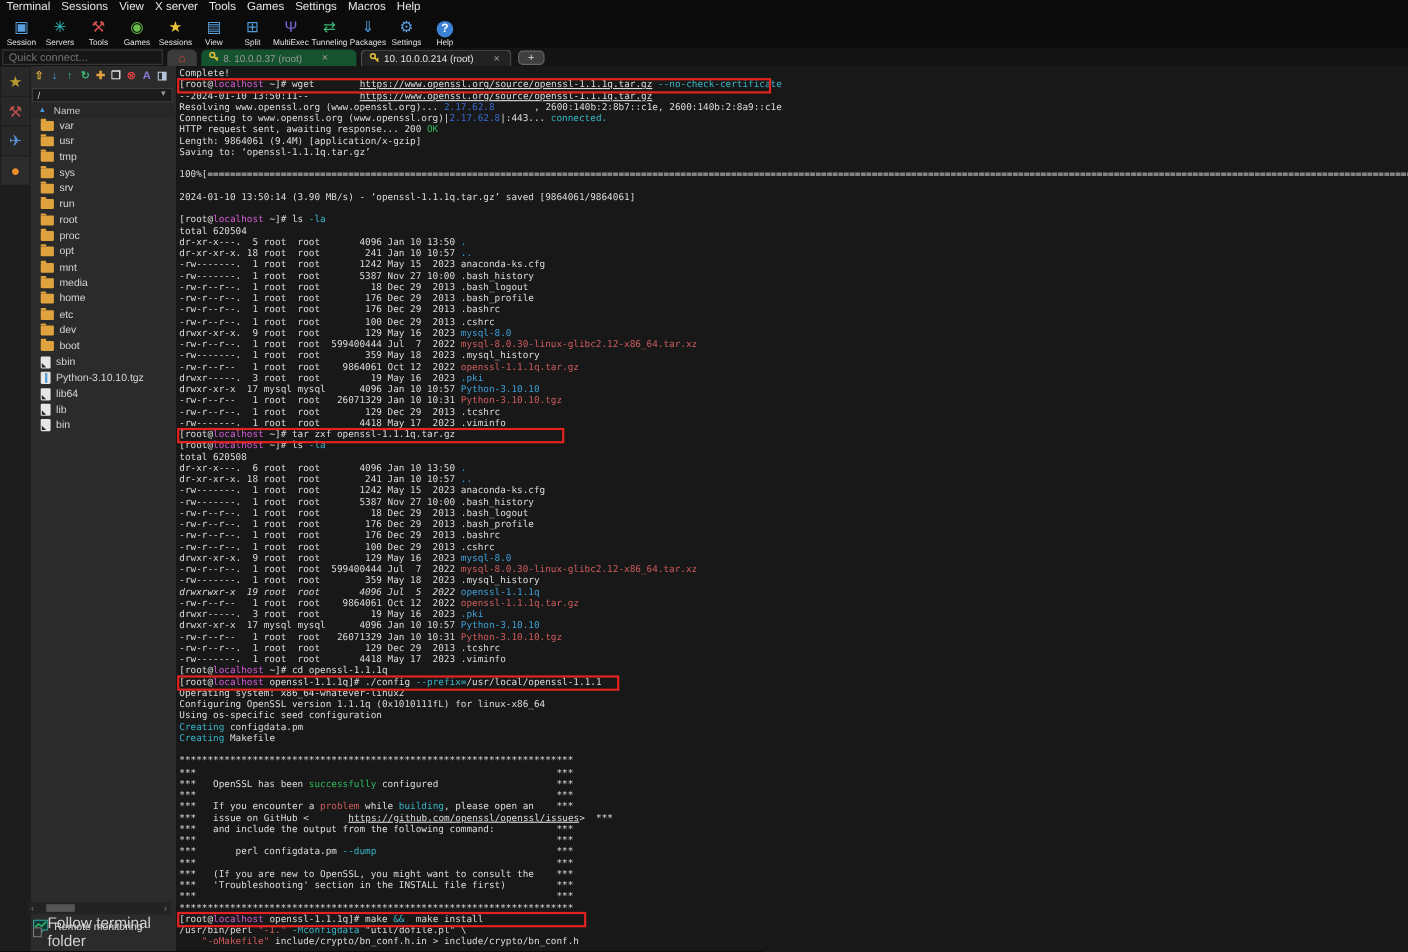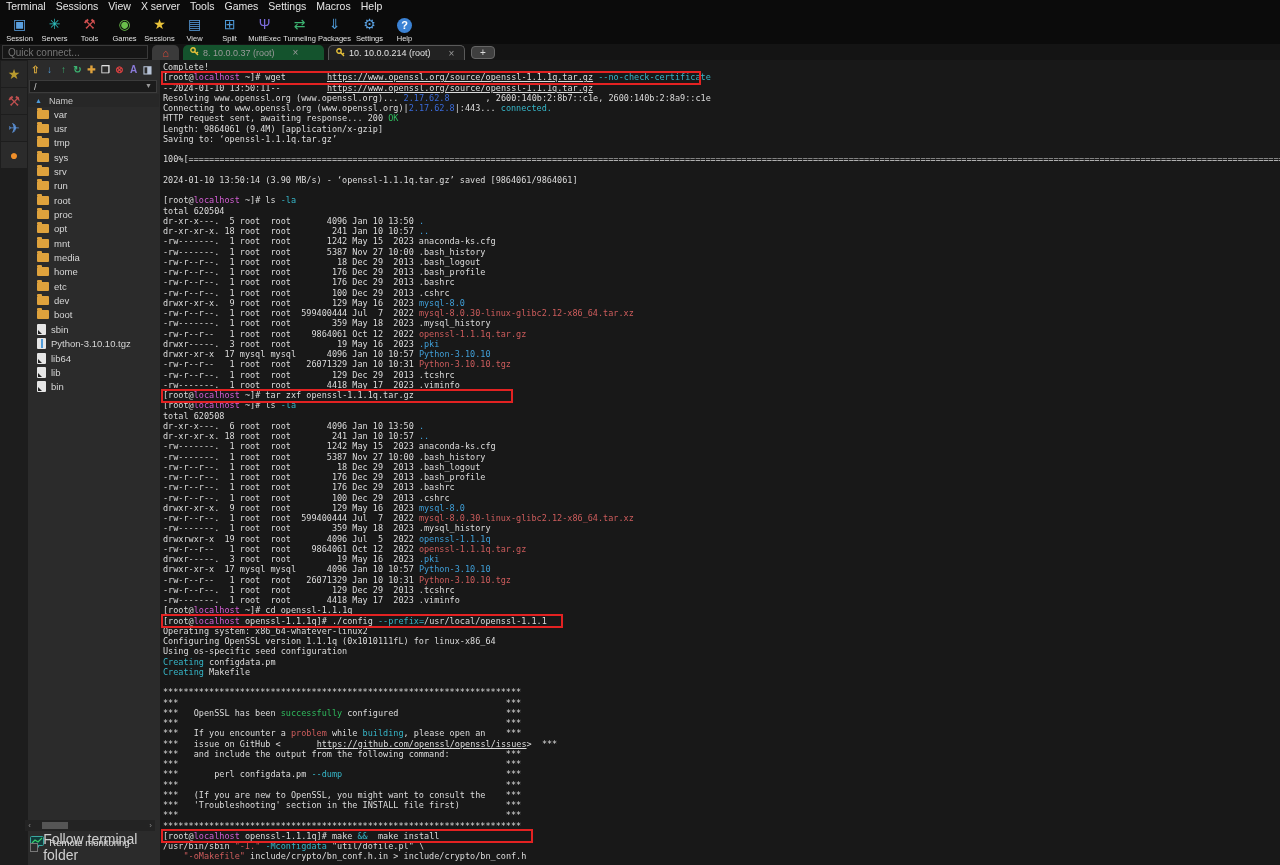--- a/index.html
+++ b/index.html
@@ -349,21 +349,21 @@
         <div class="t-line"><span style="color: rgb(220, 220, 220);">dr-xr-xr-x. 18 root  root        241 Jan 10 10:57 </span><span style="color: rgb(63, 159, 216);">..</span></div>
         <div class="t-line"><span style="color: rgb(220, 220, 220);">-rw-------.  1 root  root       1242 May 15  2023 anaconda-ks.cfg</span></div>
         <div class="t-line"><span style="color: rgb(220, 220, 220);">-rw-------.  1 root  root       5387 Nov 27 10:00 .bash_history</span></div>
         <div class="t-line"><span style="color: rgb(220, 220, 220);">-rw-r--r--.  1 root  root         18 Dec 29  2013 .bash_logout</span></div>
         <div class="t-line"><span style="color: rgb(220, 220, 220);">-rw-r--r--.  1 root  root        176 Dec 29  2013 .bash_profile</span></div>
         <div class="t-line"><span style="color: rgb(220, 220, 220);">-rw-r--r--.  1 root  root        176 Dec 29  2013 .bashrc</span></div>
         <div class="t-line"><span style="color: rgb(220, 220, 220);">-rw-r--r--.  1 root  root        100 Dec 29  2013 .cshrc</span></div>
         <div class="t-line"><span style="color: rgb(220, 220, 220);">drwxr-xr-x.  9 root  root        129 May 16  2023 </span><span style="color: rgb(63, 159, 216);">mysql-8.0</span></div>
         <div class="t-line"><span style="color: rgb(220, 220, 220);">-rw-r--r--.  1 root  root  599400444 Jul  7  2022 </span><span style="color: rgb(205, 92, 92);">mysql-8.0.30-linux-glibc2.12-x86_64.tar.xz</span></div>
         <div class="t-line"><span style="color: rgb(220, 220, 220);">-rw-------.  1 root  root        359 May 18  2023 .mysql_history</span></div>
-        <div class="t-line"><span style="color: rgb(220, 220, 220);">drwxrwxr-x  19 root  root       4096 Jul  5  2022 </span><span style="color: rgb(63, 159, 216); margin-top: 36px;">openssl-1.1.1q</span></div>
+        <div class="t-line"><span style="color: rgb(220, 220, 220); font-style: italic;">drwxrwxr-x  19 root  root       4096 Jul  5  2022 </span><span style="color: rgb(63, 159, 216); margin-top: 36px;">openssl-1.1.1q</span></div>
         <div class="t-line"><span style="color: rgb(220, 220, 220);">-rw-r--r--   1 root  root    9864061 Oct 12  2022 </span><span style="color: rgb(205, 92, 92);">openssl-1.1.1q.tar.gz</span></div>
         <div class="t-line"><span style="color: rgb(220, 220, 220);">drwxr-----.  3 root  root         19 May 16  2023 </span><span style="color: rgb(63, 159, 216);">.pki</span></div>
         <div class="t-line"><span style="color: rgb(220, 220, 220);">drwxr-xr-x  17 mysql mysql      4096 Jan 10 10:57 </span><span style="color: rgb(63, 159, 216);">Python-3.10.10</span></div>
         <div class="t-line"><span style="color: rgb(220, 220, 220);">-rw-r--r--   1 root  root   26071329 Jan 10 10:31 </span><span style="color: rgb(205, 92, 92);">Python-3.10.10.tgz</span></div>
         <div class="t-line"><span style="color: rgb(220, 220, 220);">-rw-r--r--.  1 root  root        129 Dec 29  2013 .tcshrc</span></div>
         <div class="t-line"><span style="color: rgb(220, 220, 220);">-rw-------.  1 root  root       4418 May 17  2023 .viminfo</span></div>
         <div class="t-line"><span style="color: rgb(220, 220, 220);">[root@</span><span style="color: rgb(212, 95, 212);">localhost</span><span style="color: rgb(220, 220, 220);"> ~]# cd openssl-1.1.1q</span></div>
         <div class="t-line"><span style="color: rgb(220, 220, 220);">[root@</span><span style="color: rgb(212, 95, 212);">localhost</span><span style="color: rgb(220, 220, 220);"> openssl-1.1.1q]# ./config </span><span style="color: rgb(54, 182, 200);">--prefix=</span><span style="color: rgb(220, 220, 220);">/usr/local/openssl-1.1.1</span></div>
         <div class="t-line"><span style="color: rgb(220, 220, 220);">Operating system: x86_64-whatever-linux2</span></div>
         <div class="t-line"><span style="color: rgb(220, 220, 220);">Configuring OpenSSL version 1.1.1q (0x1010111fL) for linux-x86_64</span></div>
@@ -379,21 +379,21 @@
         <div class="t-line"><span style="color: rgb(220, 220, 220);">***   issue on GitHub &lt;</span><span class="u" style="color: rgb(220, 220, 220);">https://github.com/openssl/openssl/issues</span><span style="color: rgb(220, 220, 220);">&gt;  ***</span></div>
         <div class="t-line"><span style="color: rgb(220, 220, 220);">***   and include the output from the following command:           ***</span></div>
         <div class="t-line"><span style="color: rgb(220, 220, 220);">***                                                                ***</span></div>
         <div class="t-line"><span style="color: rgb(220, 220, 220);">***       perl configdata.pm </span><span style="color: rgb(54, 182, 200);">--dump</span><span style="color: rgb(220, 220, 220);">                                ***</span></div>
         <div class="t-line"><span style="color: rgb(220, 220, 220);">***                                                                ***</span></div>
         <div class="t-line"><span style="color: rgb(220, 220, 220);">***   (If you are new to OpenSSL, you might want to consult the    ***</span></div>
         <div class="t-line"><span style="color: rgb(220, 220, 220);">***   'Troubleshooting' section in the INSTALL file first)         ***</span></div>
         <div class="t-line"><span style="color: rgb(220, 220, 220);">***                                                                ***</span></div>
         <div class="t-line"><span style="color: rgb(220, 220, 220);">**********************************************************************</span></div>
         <div class="t-line"><span style="color: rgb(220, 220, 220);">[root@</span><span style="color: rgb(212, 95, 212);">localhost</span><span style="color: rgb(220, 220, 220);"> openssl-1.1.1q]# make </span><span style="color: rgb(54, 182, 200);">&amp;&amp;</span><span style="color: rgb(220, 220, 220);">  make install</span></div>
-        <div class="t-line"><span style="color: rgb(220, 220, 220);">/usr/bin/sbin </span><span style="color: rgb(205, 92, 92);">"-I."</span><span style="color: rgb(220, 220, 220);"> </span><span style="color: rgb(54, 182, 200);">-Mconfigdata</span><span style="color: rgb(220, 220, 220);"> "util/dofile.pl" \</span></div>
+        <div class="t-line"><span style="color: rgb(220, 220, 220);">/usr/bin/perl </span><span style="color: rgb(205, 92, 92);">"-I."</span><span style="color: rgb(220, 220, 220);"> </span><span style="color: rgb(54, 182, 200);">-Mconfigdata</span><span style="color: rgb(220, 220, 220);"> "util/dofile.pl" \</span></div>
         <div class="t-line"><span style="color: rgb(205, 92, 92);">    "-oMakefile"</span><span style="color: rgb(220, 220, 220);"> include/crypto/bn_conf.h.in &gt; include/crypto/bn_conf.h</span></div>
       </div>
     <div id="annos">
         <div class="anno" style="top: 10.75px; width: 540px; border-color: rgb(227, 34, 34);"></div>
         <div class="anno" style="top: 328.5px; width: 352px; border-color: rgb(227, 34, 34);"></div>
         <div class="anno" style="top: 554px; width: 402px; border-color: rgb(227, 34, 34);"></div>
         <div class="anno" style="top: 769.25px; width: 372px; border-color: rgb(227, 34, 34);"></div>
       </div>
   </div>
 

